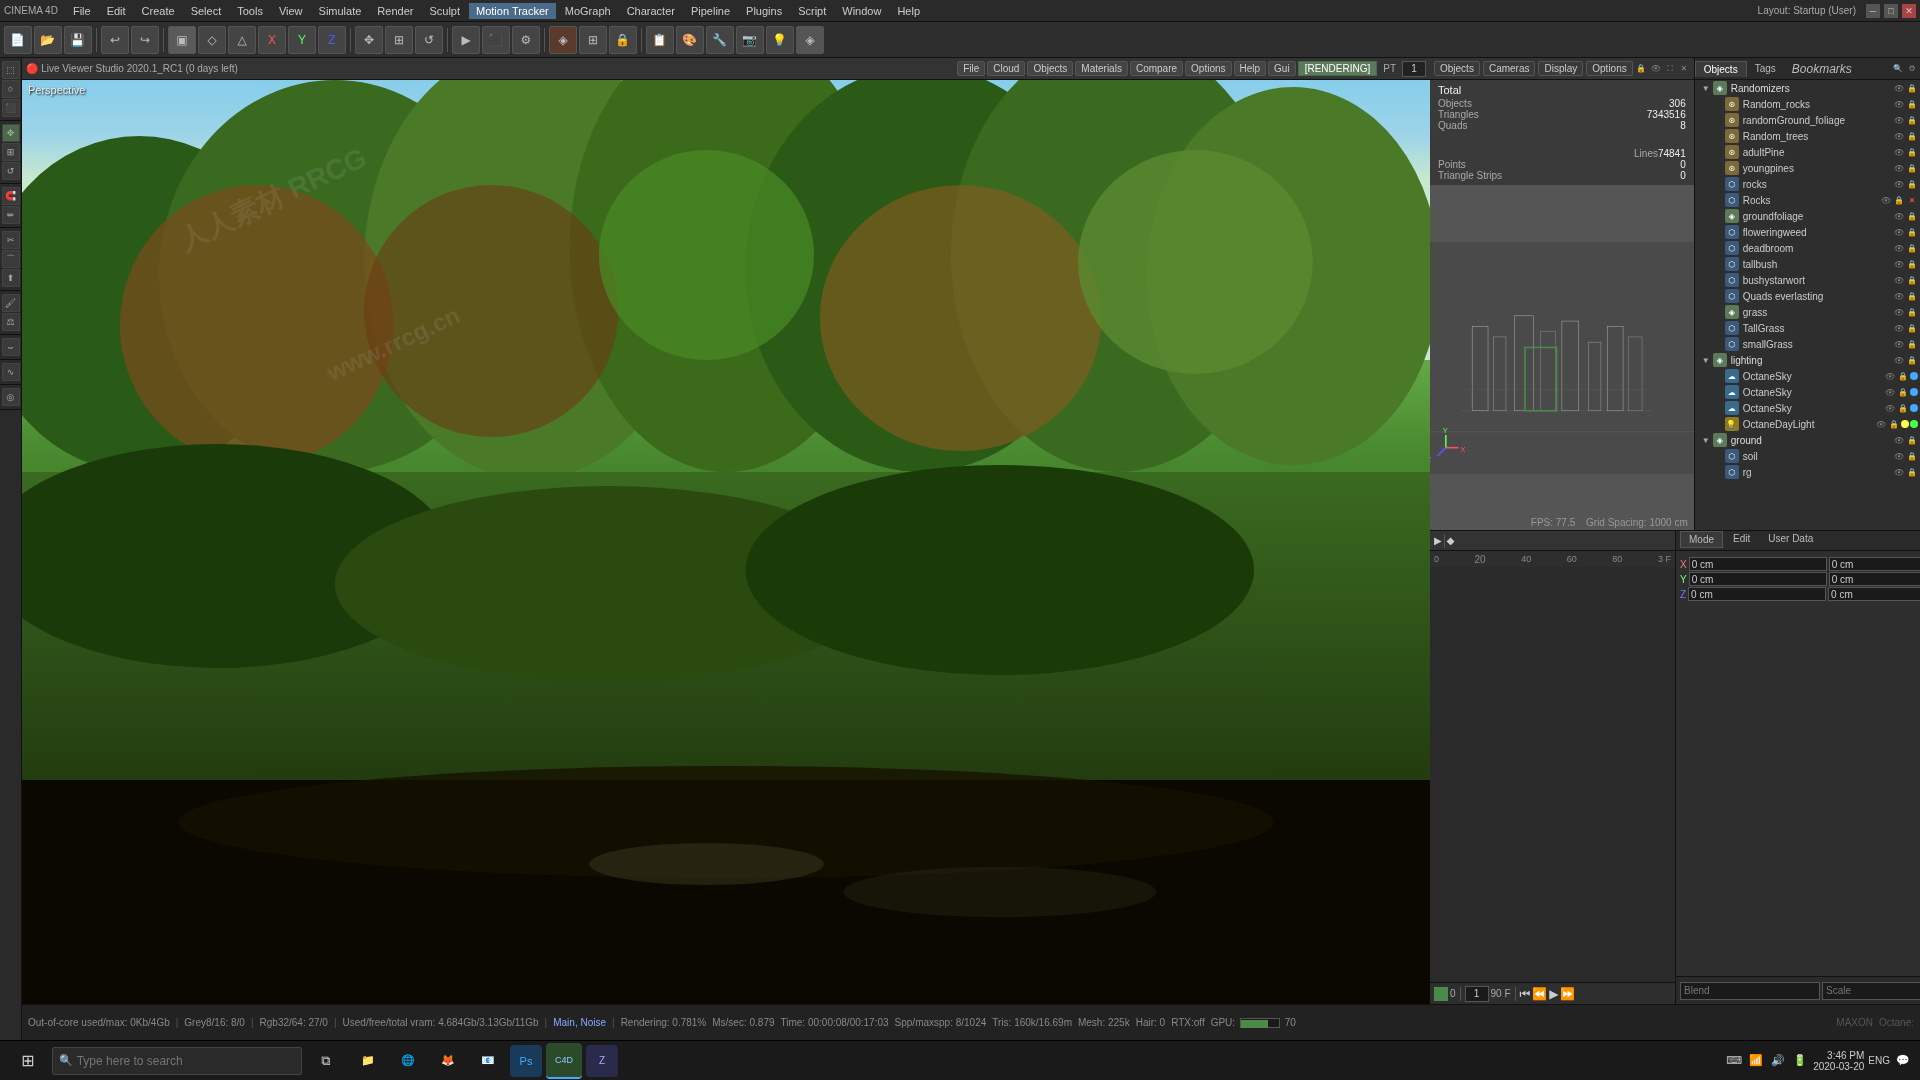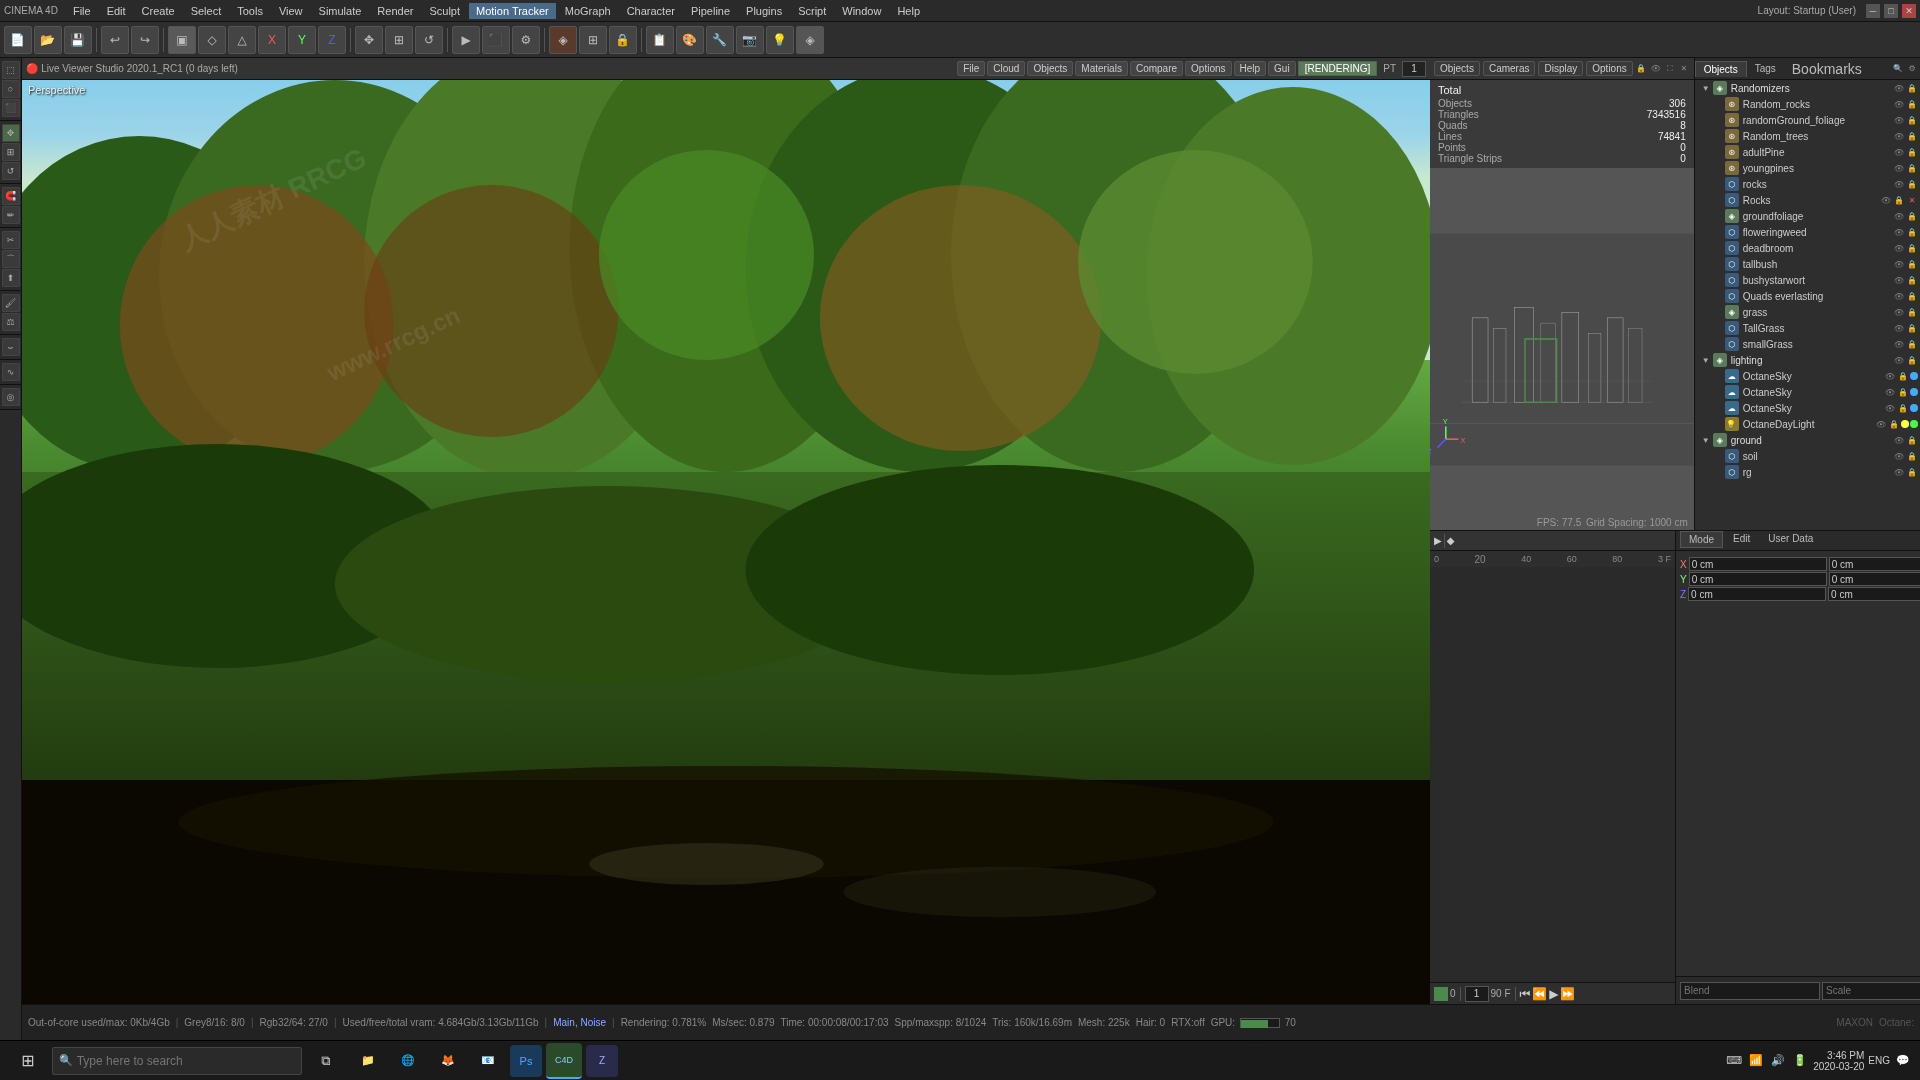--- a/index.html
+++ b/index.html
@@ -262,21 +262,21 @@
                 <span style="color:#eee;">306</span>
               </div>
               <div style="display:flex;justify-content:space-between;">
                 <span style="color:#aaa;">Triangles</span>
                 <span style="color:#eee;">7343516</span>
               </div>
               <div style="display:flex;justify-content:space-between;">
                 <span style="color:#aaa;">Quads</span>
                 <span style="color:#eee;">8</span>
               </div>
-              <div style="display:flex;justify-content:space-between;">
+              <div style="display:flex;justify-content:flex-end;margin-top:17px;">
                 <span style="color:#aaa;">Lines</span>
                 <span style="color:#eee;">74841</span>
               </div>
               <div style="display:flex;justify-content:space-between;">
                 <span style="color:#aaa;">Points</span>
                 <span style="color:#eee;">0</span>
               </div>
               <div style="display:flex;justify-content:space-between;">
                 <span style="color:#aaa;">Triangle Strips</span>
                 <span style="color:#eee;">0</span>
@@ -311,30 +311,30 @@
                   <line x1="0" y1="0" x2="12" y2="0" stroke="#f55" stroke-width="1.5"></line>
                   <line x1="0" y1="0" x2="0" y2="-12" stroke="#5f5" stroke-width="1.5"></line>
                   <line x1="0" y1="0" x2="-8" y2="8" stroke="#55f" stroke-width="1.5"></line>
                   <text x="14" y="4" fill="#f55" font-size="7">X</text>
                   <text x="-3" y="-14" fill="#5f5" font-size="7">Y</text>
                   <text x="-18" y="14" fill="#88f" font-size="7">Z</text>
                 </g>
               </svg>
               <div style="position:absolute;bottom:2px;right:6px;font-size:10px;color:#999;">
                 <span>FPS: 77.5</span>
-                <span style="margin-left:2px;">Grid Spacing: 1000 cm</span>
+                <span style="margin-left:8px;">Grid Spacing: 1000 cm</span>
               </div>
             </div>
           </div>
 
           <div style="width:245px;display:flex;flex-direction:column;background:#2e2e2e;border-left:1px solid #111;">
             <div style="height:22px;background:#2a2a2a;display:flex;align-items:center;gap:0;padding:0;border-bottom:1px solid #111;">
               <span style="padding:2px 8px;font-size:10px;color:#fff;background:#3a3a3a;border:1px solid #555;border-bottom:none;">Objects</span>
               <span style="padding:2px 8px;font-size:10px;color:#bbb;">Tags</span>
-              <span style="padding:2px 8px;font-size:14px;color:#bbb;">Bookmarks</span>
+              <span style="padding:2px 8px;font-size:12px;color:#bbb;font-style:italic;">Bookmarks</span>
               <span style="margin-left:auto;display:flex;gap:2px;padding-right:2px;">
                 <span class="tir-icon">🔍</span>
                 <span class="tir-icon">⚙</span>
               </span>
             </div>
             <div id="object-tree-scroll" style="flex:1;overflow-y:auto;overflow-x:hidden;">
 
             <div class="tree-item">
                   <span class="tree-indent" style="width: 0px;"></span>
                   <span class="tree-arrow" style="color: rgb(170, 170, 170);">▼</span>

